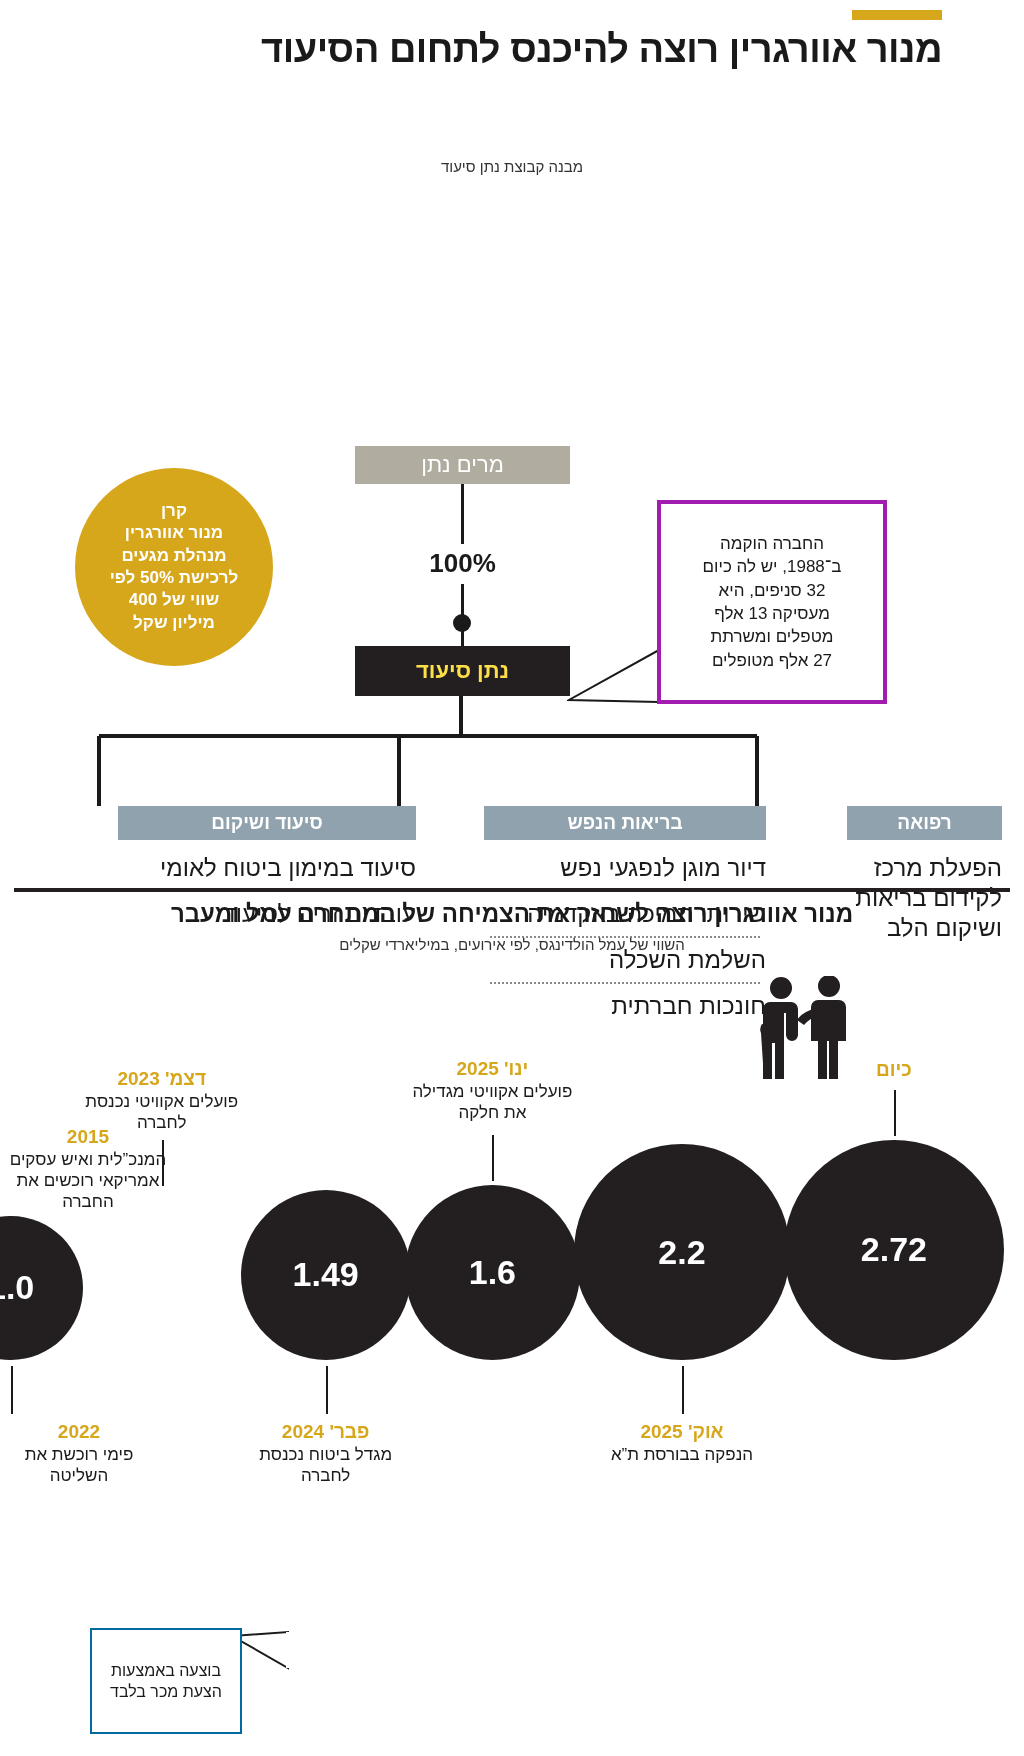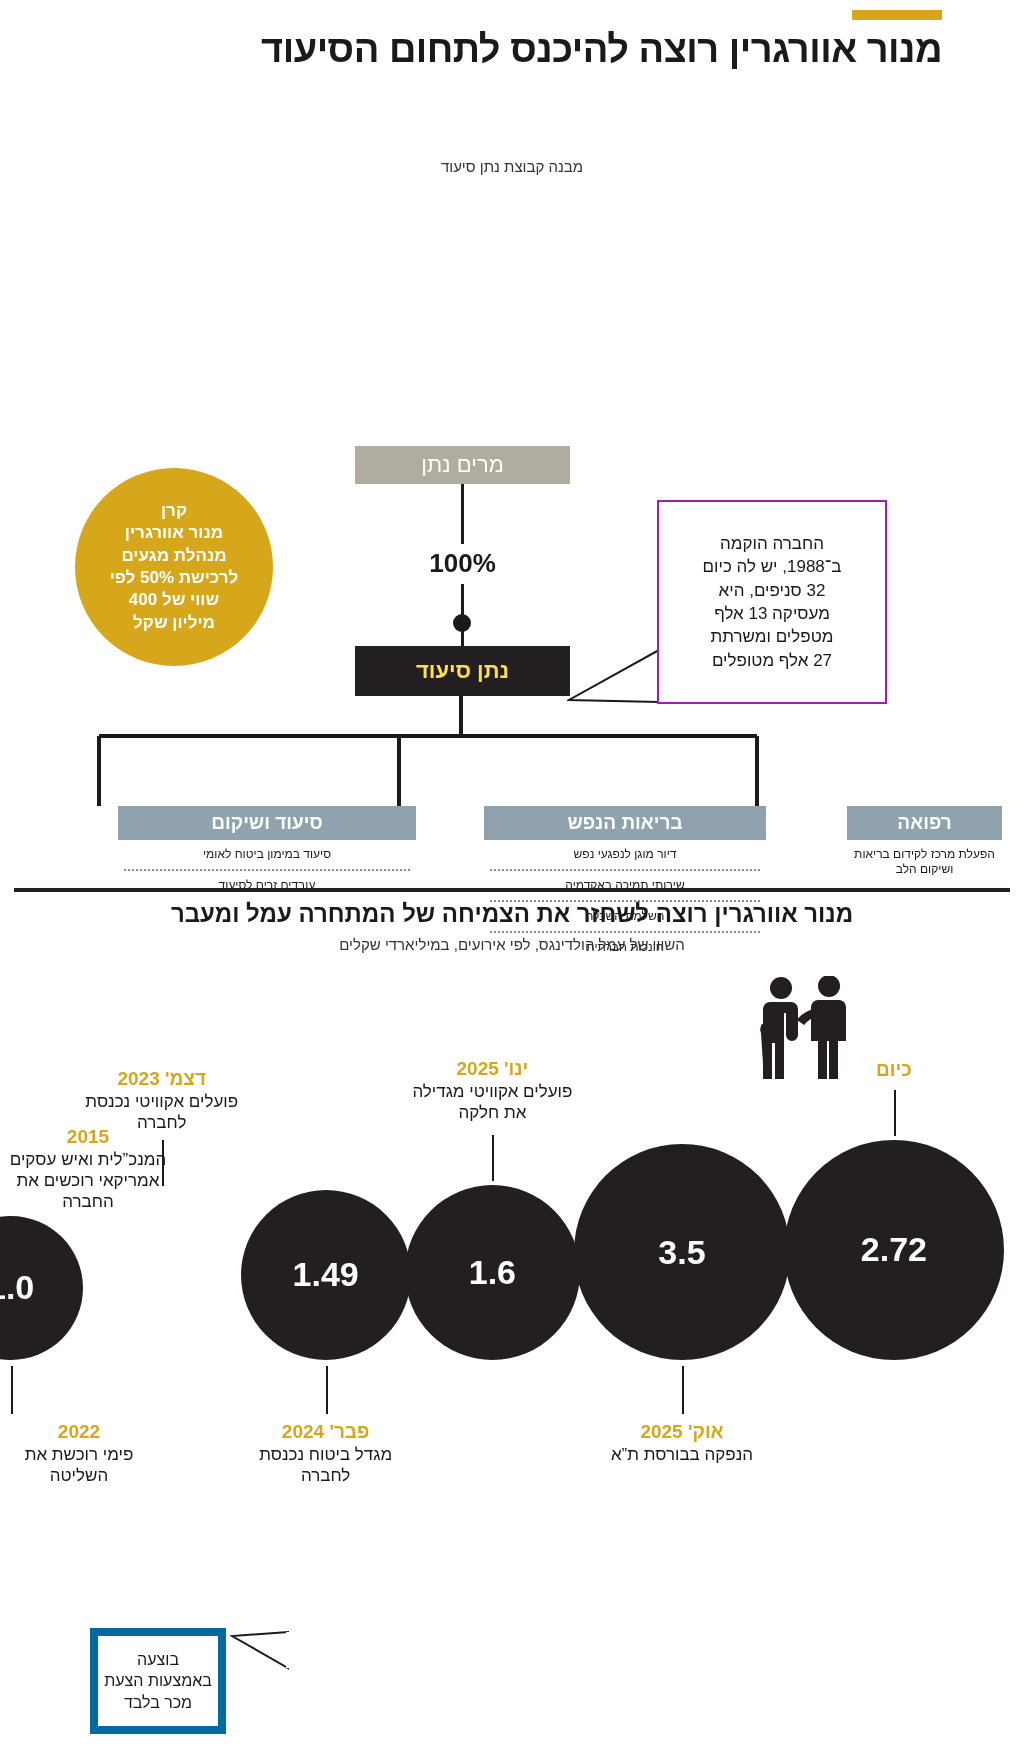--- a/index.html
+++ b/index.html
@@ -65,37 +65,37 @@
   .gold-circle {
     position:absolute; top:250px; left:75px; width:198px; height:198px;
     border-radius:50%; background:#d6a61b; color:#ffffff;
     display:flex; align-items:center; justify-content:center; text-align:center;
     font-size:17px; font-weight:bold; line-height:1.32; padding:10px;
   }
 
   
   .bubble {
     position:absolute; top:282px; left:657px; width:230px; min-height:204px;
-    border:2px solid #a21caf; background:#ffffff;
+    border:4px solid #a21caf; background:#ffffff;
     font-size:17px; line-height:1.38; text-align:center; color:#1a1a1a;
     padding:12px 10px; display:flex; align-items:center; justify-content:center;
   }
   .bubble-tail {
     position:absolute; top:430px; left:567px; width:92px; height:56px;
   }
 
   
   .tree { position:absolute; top:478px; left:0; width:1024px; height:120px; }
 
   .col { position:absolute; top:588px; }
   .col-head {
     background:#8fa2ae; color:#ffffff; font-weight:bold; font-size:19px;
     height:34px; display:flex; align-items:center; justify-content:center;
   }
-  .col-body { padding-top:2px; text-align:center; font-size:12px; color:#1a1a1a; }
+  .col-body { padding-top:8px; font-size:24px; color:#1a1a1a; }
   .col-item { padding:5px 0; line-height:1.25; }
   .dotted {
     border-bottom:2px dotted #8a8a8a; height:0; margin:2px 6px;
   }
 
   #col-rp { right:22px; width:155px; }
   #col-br { right:258px; width:282px; }
   #col-sr { right:608px; width:298px; }
 
   
@@ -124,22 +124,22 @@
     display:flex; align-items:center; justify-content:center;
     font-weight:bold; direction:ltr;
   }
 
   .tl-label { position:absolute; text-align:center; line-height:1.24; }
   .tl-date { color:#d6a61b; font-weight:bold; font-size:19px; }
   .tl-text { color:#1a1a1a; font-size:17px; }
   .leader { position:absolute; background:#1a1a1a; width:2px; }
 
   .note-box {
-    position:absolute; top:1628px; left:90px; width:136px; min-height:106px;
-    border:8px solid #0369a1; background:#ffffff; color:#1a1a1a;
+    position:absolute; top:1628px; left:90px; width:152px; min-height:106px;
+    border:2px solid #0369a1; background:#ffffff; color:#1a1a1a;
     font-size:16px; line-height:1.32; text-align:center;
     display:flex; align-items:center; justify-content:center; padding:8px 6px;
   }
   .note-tail { position:absolute; top:1630px; left:230px; width:60px; height:40px; }
 </style>
 </head>
 <body>
 
 <div class="page">
 
@@ -220,21 +220,21 @@
 
   <div class="hr-thick"></div>
 
   <div class="sec2-title">מנור אוורגרין רוצה לשחזר את הצמיחה של המתחרה עמל ומעבר</div>
   <div class="sec2-sub">השווי של עמל הולדינגס, לפי אירועים, במיליארדי שקלים</div>
 
   <div class="chart" id="bubble-chart">
       <div class="bub" style="width: 144.48px; height: 144.48px; left: -61.6249px; top: 255.52px; font-size: 34px;">1.0</div>
       <div class="bub" style="width: 170.182px; height: 170.182px; left: 240.559px; top: 229.818px; font-size: 34px;">1.49</div>
       <div class="bub" style="width: 175.337px; height: 175.337px; left: 404.741px; top: 224.663px; font-size: 34px;">1.6</div>
-      <div class="bub" style="width: 215.818px; height: 215.818px; left: 574.078px; top: 184.182px; font-size: 34px;">3.5</div>
+      <div class="bub" style="width: 215.818px; height: 215.818px; left: 574.078px; top: 184.182px; font-size: 34px;">2.2</div>
       <div class="bub" style="width: 220.104px; height: 220.104px; left: 783.896px; top: 179.896px; font-size: 34px;">2.72</div>
       <div class="tl-label" style="width: 168px; left: 4px; top: 165.365px;">
         <div class="tl-date">2015</div>
         <div class="tl-text">המנכ”לית ואיש עסקים אמריקאי רוכשים את החברה</div>
       </div>
       <div class="tl-label" style="width: 168px; left: 77.7071px; top: 107.439px;">
         <div class="tl-date">דצמ' 2023</div>
         <div class="tl-text">פועלים אקוויטי נכנסת לחברה</div>
       </div>
       <div class="leader" style="left: 161.707px; top: 180.296px; height: 46px;"></div>

